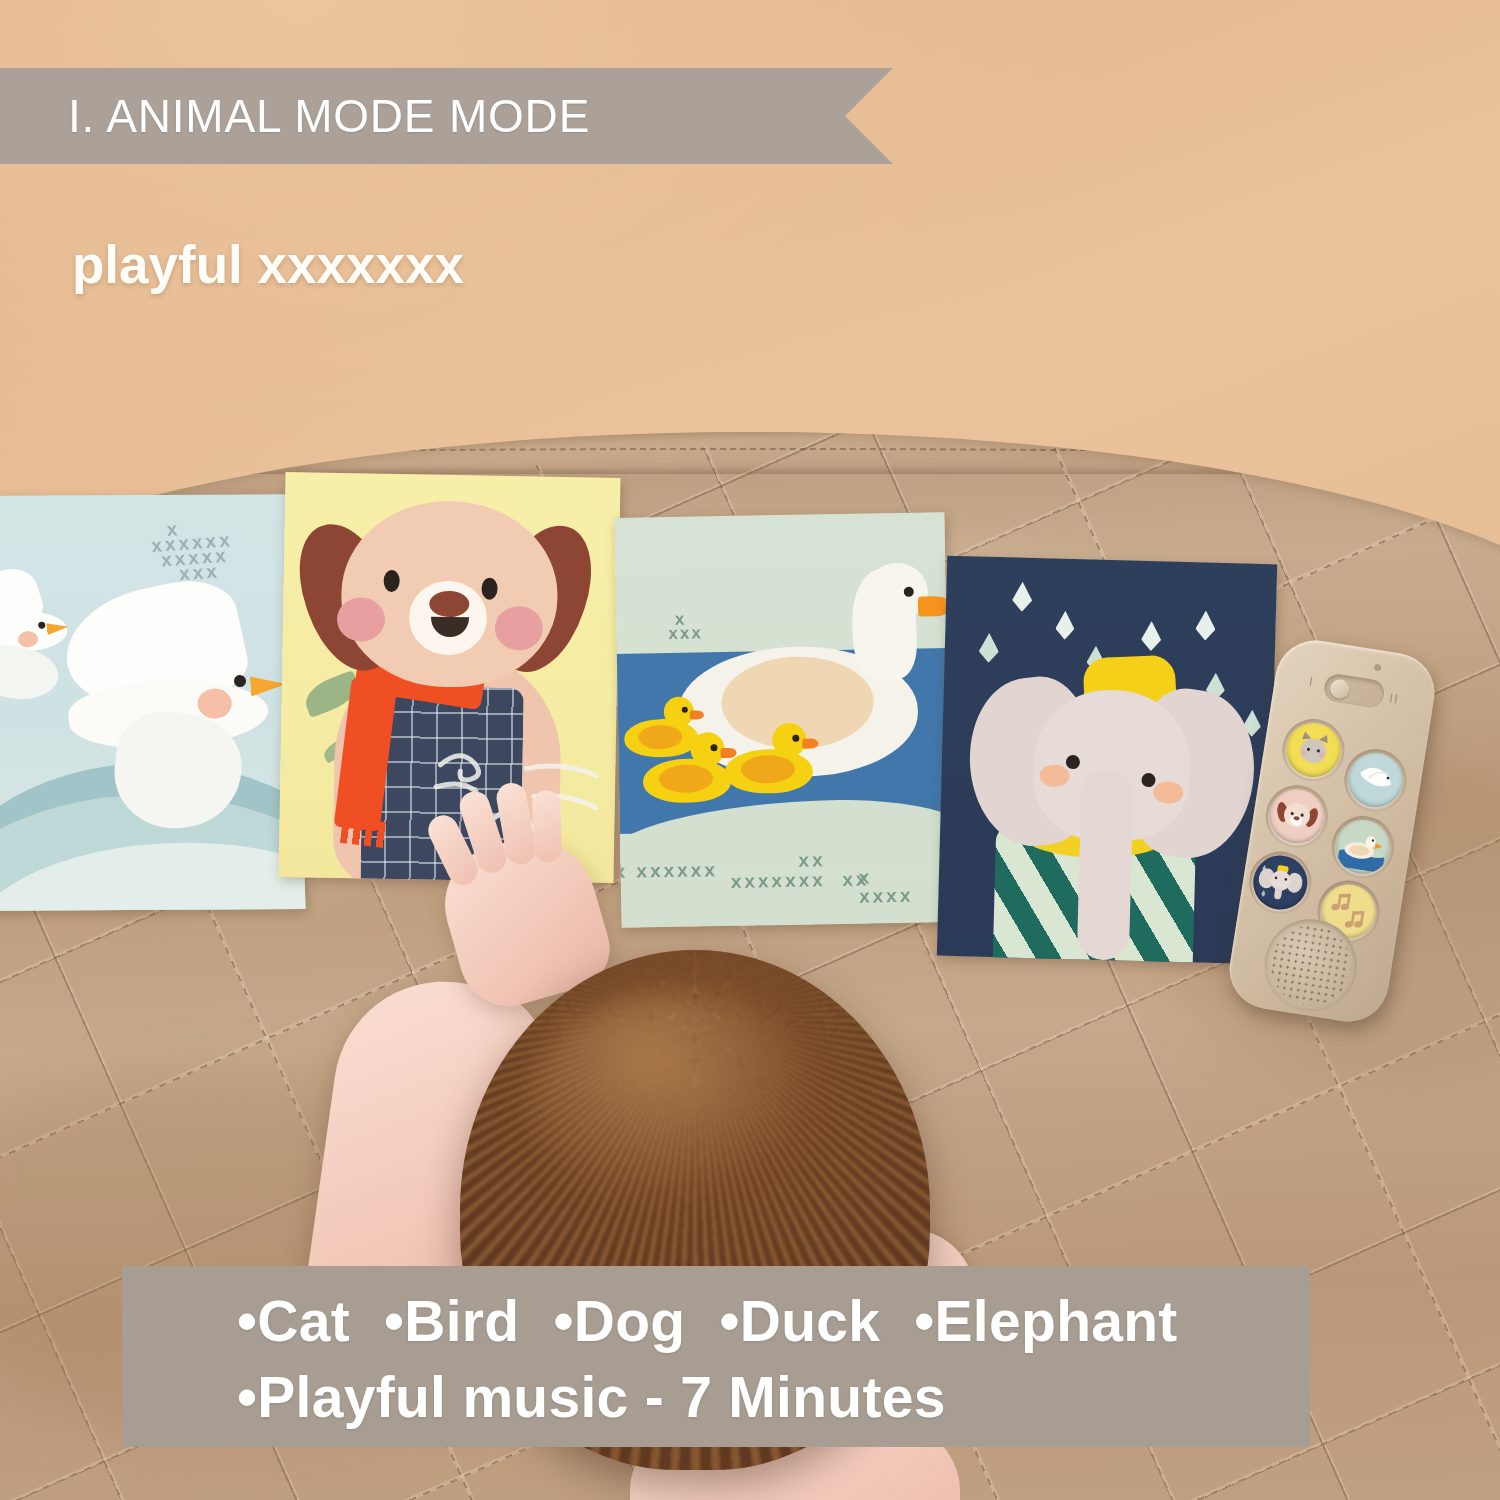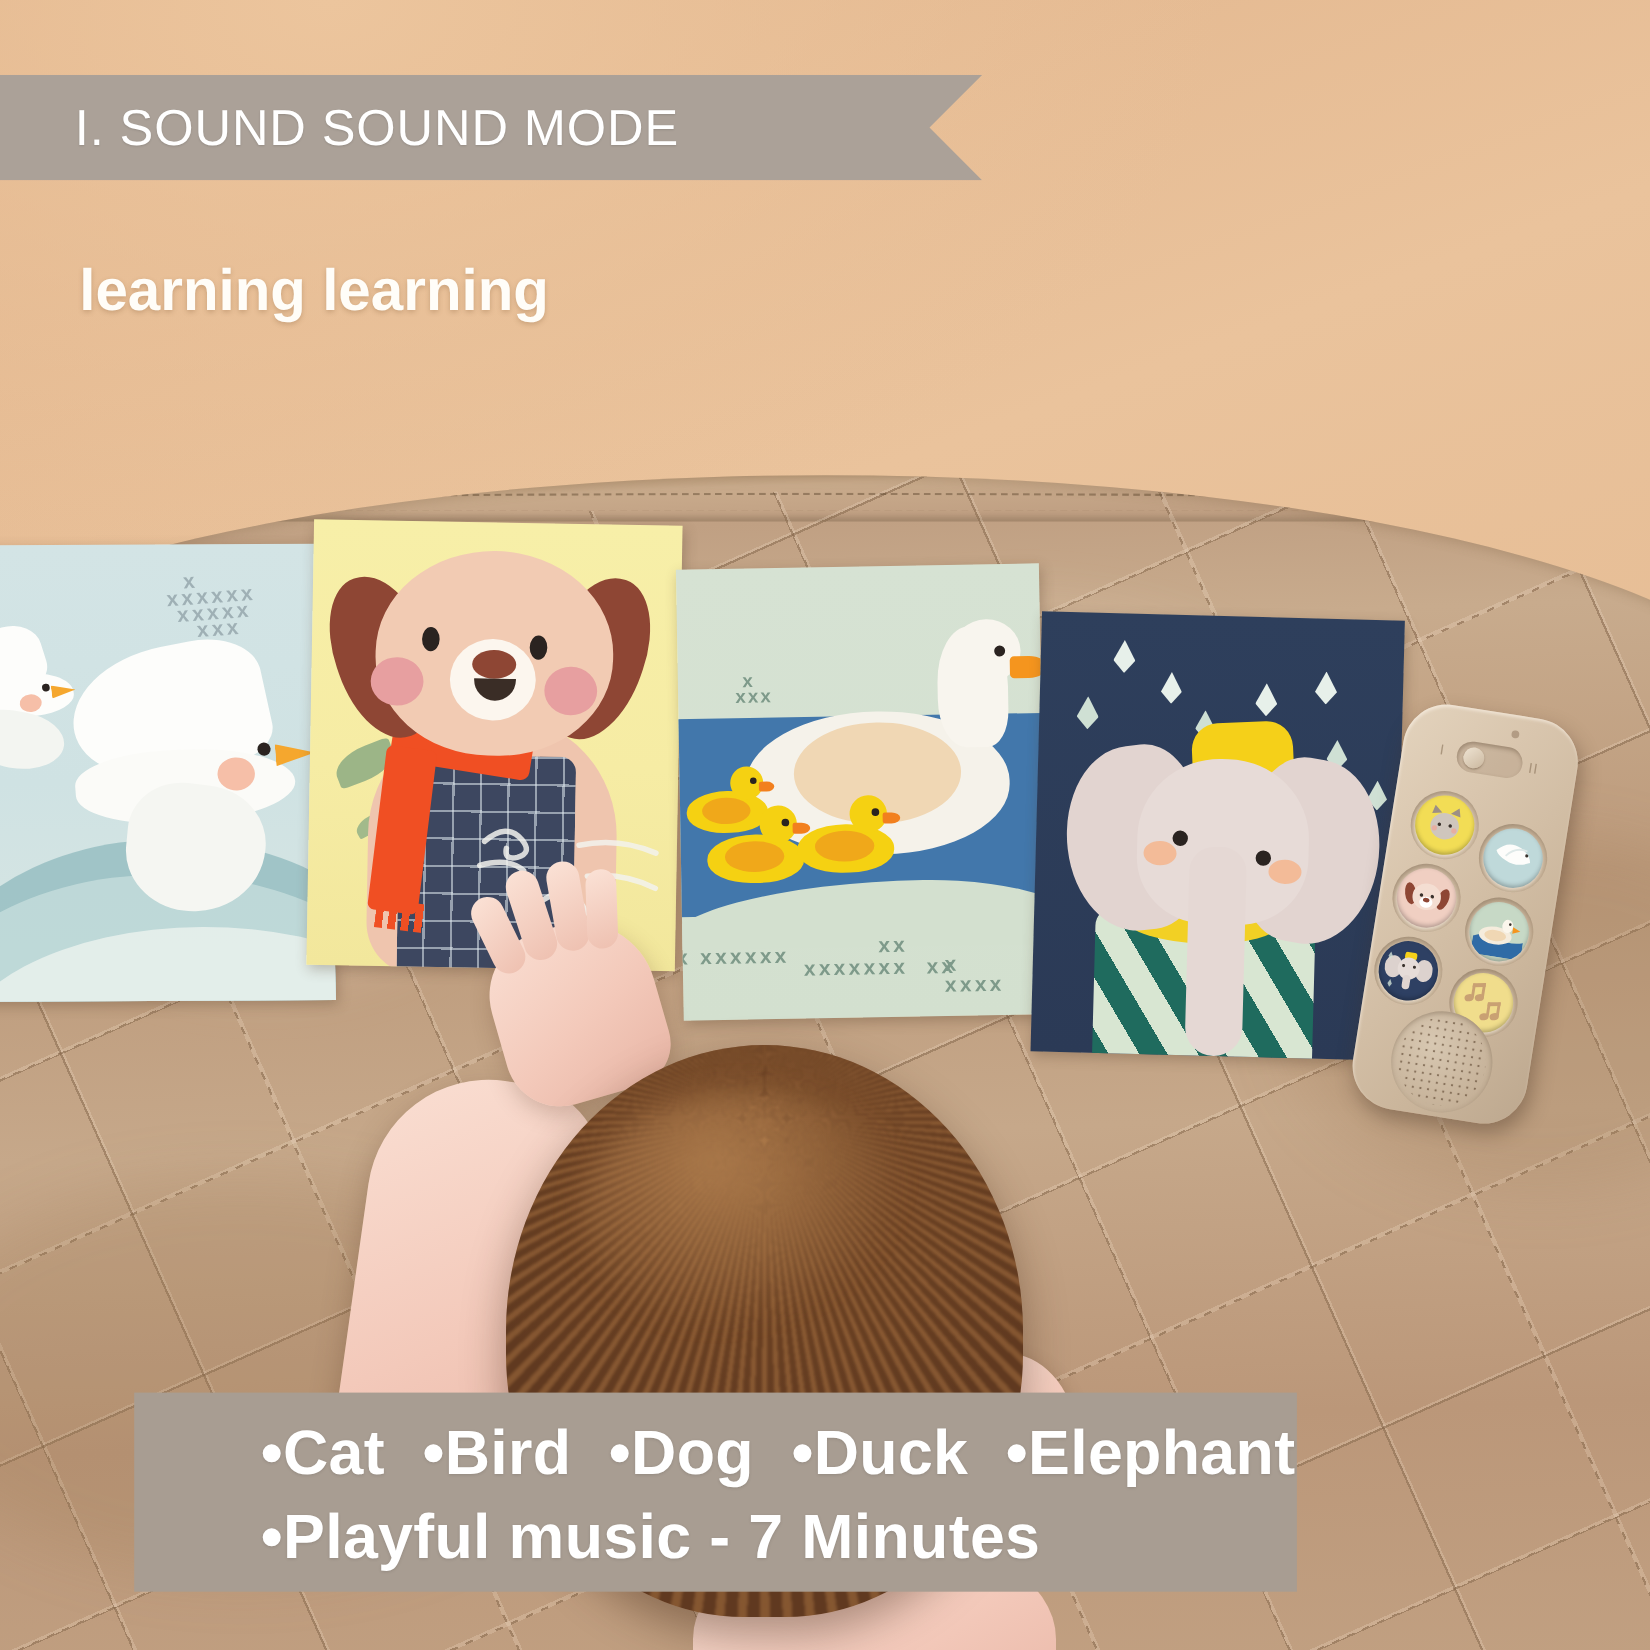--- a/index.html
+++ b/index.html
@@ -221,21 +221,21 @@
 
   
   #subtitle{
     position:absolute; left:72px; top:234px; width:1230px;
     color:#fffdf8; font-size:53px; font-weight:bold; line-height:1.17;
     text-shadow:0 2px 5px rgba(125,85,50,.3);
   }
 
   
   #caption{
-    position:absolute; left:122px; top:1266px; width:1057px; height:181px;
+    position:absolute; left:122px; top:1266px; width:1188px; height:181px;
     background:#a89d92;
     padding:18px 0 0 115px;
   }
   #caption .line{
     color:#ffffff; font-size:57px; font-weight:bold; line-height:1.33;
     letter-spacing:.3px; white-space:nowrap;
     text-shadow:0 1px 3px rgba(0,0,0,.12);
   }
   #caption .line span{ margin-right:34px; }
   #caption .line.second span{ margin-right:0;margin-top:33px; }
@@ -503,25 +503,25 @@
       </g>
     </svg>
   </div>
 
   <div id="speaker">
     <div class="holes"></div>
   </div>
 </div>
 
 <div id="banner">
-  <div id="banner-text">I. SOUND SOUND MODE</div>
+  <div id="banner-text">I. ANIMAL MODE MODE</div>
 </div>
 
 <div id="subtitle">
-  <div>learning learning</div>
+  <div>playful xxxxxxx</div>
 </div>
 
 <div id="caption">
   <div class="line">
     <span>•Cat</span><span>•Bird</span><span>•Dog</span><span>•Duck</span><span>•Elephant</span>
   </div>
   <div class="line second">
     <span>•Playful music - 7 Minutes</span>
   </div>
 </div>

